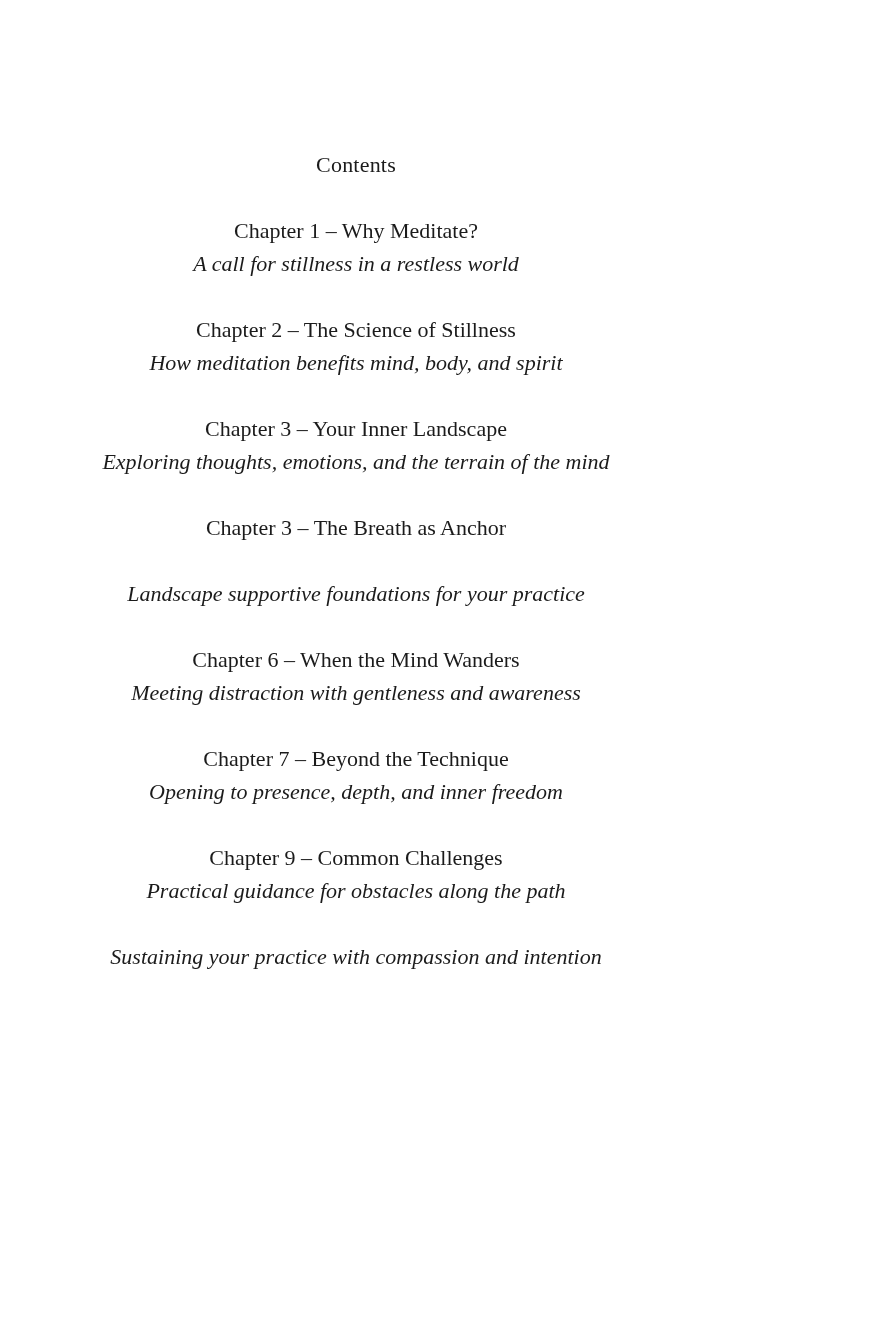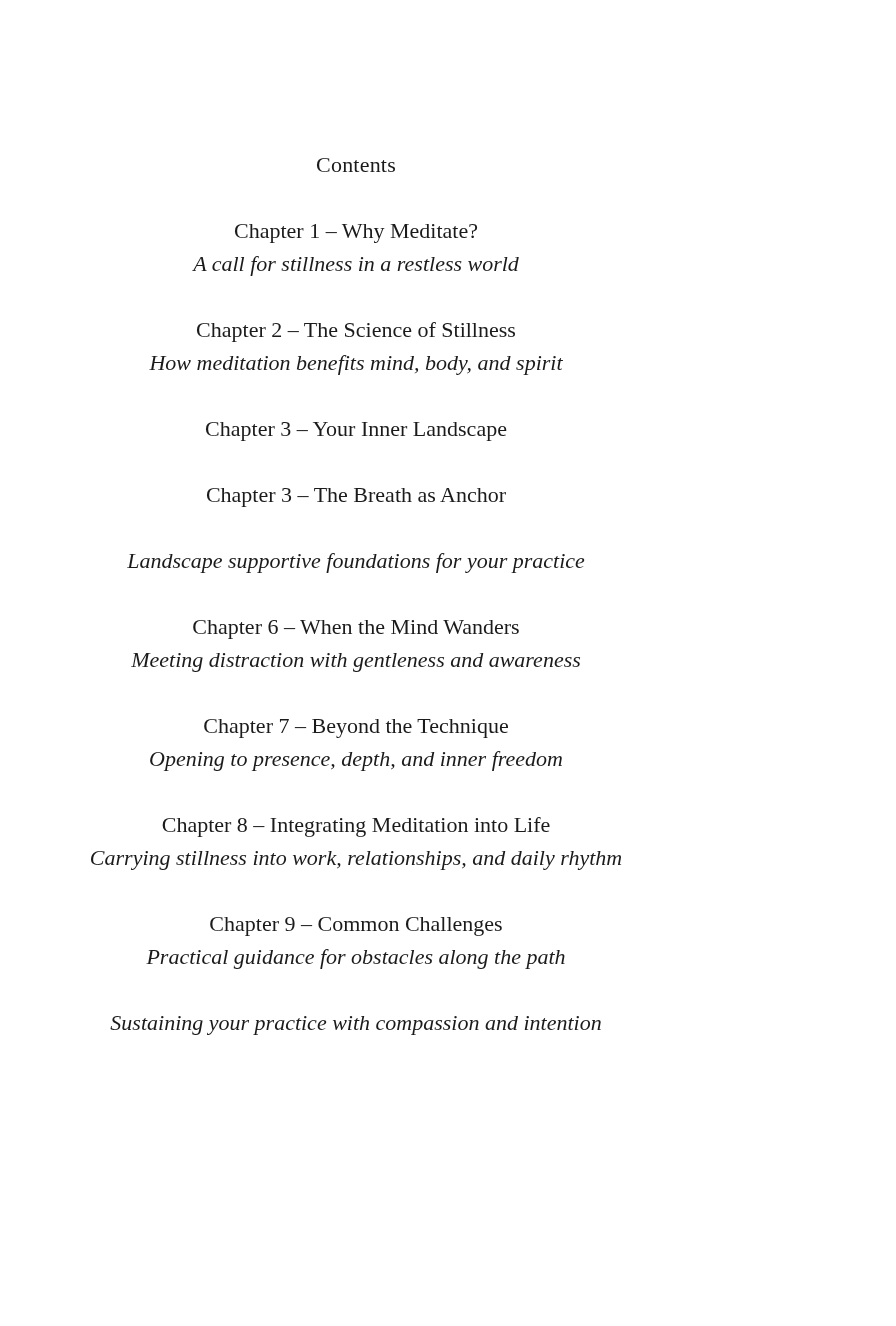--- a/index.html
+++ b/index.html
@@ -53,40 +53,37 @@
     <div class="toc-entry">
       <div class="chapter-title">Chapter 1 – Why Meditate?</div>
       <div class="chapter-subtitle">A call for stillness in a restless world</div>
     </div>
     <div class="toc-entry">
       <div class="chapter-title">Chapter 2 – The Science of Stillness</div>
       <div class="chapter-subtitle">How meditation benefits mind, body, and spirit</div>
     </div>
     <div class="toc-entry">
       <div class="chapter-title">Chapter 3 – Your Inner Landscape</div>
+      <div class="chapter-subtitle">Exploring thoughts, emotions, and the terrain of the mind</div>
     </div>
     <div class="toc-entry">
       <div class="chapter-title">Chapter 3 – The Breath as Anchor</div>
     </div>
     <div class="toc-entry">
       <div class="chapter-subtitle">Landscape supportive foundations for your practice</div>
     </div>
     <div class="toc-entry">
       <div class="chapter-title">Chapter 6 – When the Mind Wanders</div>
       <div class="chapter-subtitle">Meeting distraction with gentleness and awareness</div>
     </div>
     <div class="toc-entry">
       <div class="chapter-title">Chapter 7 – Beyond the Technique</div>
       <div class="chapter-subtitle">Opening to presence, depth, and inner freedom</div>
     </div>
     <div class="toc-entry">
-      <div class="chapter-title">Chapter 8 – Integrating Meditation into Life</div>
-      <div class="chapter-subtitle">Carrying stillness into work, relationships, and daily rhythm</div>
-    </div>
-    <div class="toc-entry">
       <div class="chapter-title">Chapter 9 – Common Challenges</div>
       <div class="chapter-subtitle">Practical guidance for obstacles along the path</div>
     </div>
     <div class="toc-entry">
       <div class="chapter-subtitle">Sustaining your practice with compassion and intention</div>
     </div>
   </section>
 </main>
 
 </body></html>

